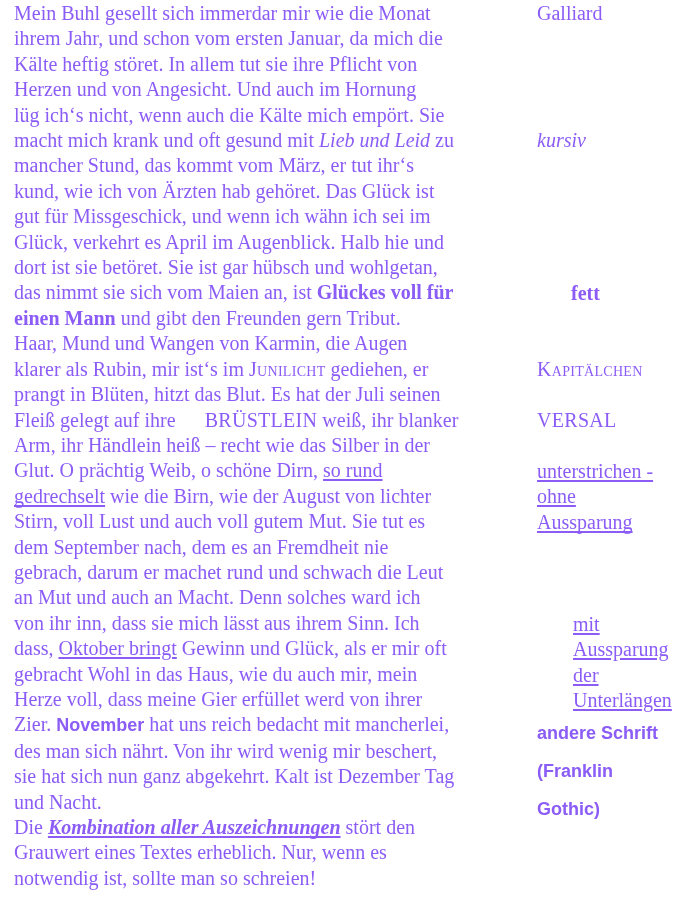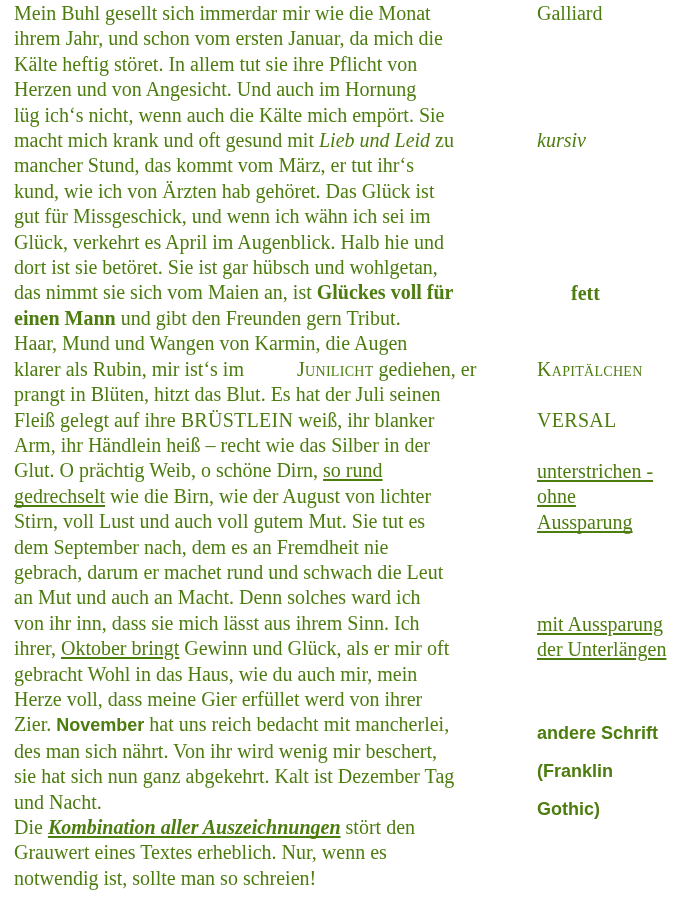--- a/index.html
+++ b/index.html
@@ -5,42 +5,42 @@
   html, body {
     margin: 0;
     padding: 0;
     background: #ffffff;
   }
   .page {
     position: relative;
     width: 685px;
     height: 900px;
     background: #ffffff;
-    color: #4d7c0f;
+    color: #8b5cf6;
     font-family: "Liberation Serif", serif;
     font-size: 20px;
     overflow: hidden;
   }
   
   .textcol {
     position: absolute;
     left: 14px;
     top: 1px;
     width: 522px;
     line-height: 25.4px;
   }
   .line {
     white-space: pre;
   }
   
   .s-r  { }
   .s-i  { font-style: italic; }
   .s-b  { font-weight: bold; }
-  .s-sc { font-variant: small-caps; letter-spacing: 0.3px; margin-left: 48px; }
-  .s-vs { letter-spacing: 0.3px; }
+  .s-sc { font-variant: small-caps; letter-spacing: 0.3px; }
+  .s-vs { letter-spacing: 0.3px; margin-left: 24px; }
   .s-u  { text-decoration: underline; text-decoration-skip-ink: none;
           text-underline-offset: 2px; text-decoration-thickness: 1.5px; }
   .s-us { text-decoration: underline; text-decoration-skip-ink: auto;
           text-underline-offset: 2px; text-decoration-thickness: 1.5px; }
   .s-fg { font-family: Liberation Sans, sans-serif; font-weight: bold;
           font-size: 0.9em; }
   .s-co { font-weight: bold; font-style: italic;
           text-decoration: underline; text-decoration-skip-ink: none;
           text-underline-offset: 2px; text-decoration-thickness: 2px; }
   
@@ -62,21 +62,21 @@
   #lb-kapitaelchen { top: 356px; font-variant: small-caps; letter-spacing: 0.3px; }
   #lb-versal       { top: 407px; letter-spacing: 0.3px; }
   #lb-unterstrichen {
     top: 458px;
     text-decoration: underline; text-decoration-skip-ink: none;
     text-underline-offset: 2px; text-decoration-thickness: 1.5px;
   }
   #lb-mit-aussparung {
     top: 611px;
     text-decoration: underline; text-decoration-skip-ink: auto;
-    text-underline-offset: 2px; text-decoration-thickness: 1.5px;
+    text-underline-offset: 2px; text-decoration-thickness: 1.5px; margin-left: 36px;
   }
   #lb-andere-schrift {
     top: 713px;
     font-family: "Liberation Sans", sans-serif;
     font-weight: bold;
     font-size: 18px;
     line-height: 38px;
   }
 </style>
 </head>
@@ -103,21 +103,21 @@
       <div class="line"><span class="s-r">prangt in Blüten, hitzt das Blut. Es hat der Juli seinen</span></div>
       <div class="line"><span class="s-r">Fleiß gelegt auf ihre </span><span class="s-vs">BRÜSTLEIN</span><span class="s-r"> weiß, ihr blanker</span></div>
       <div class="line"><span class="s-r">Arm, ihr Händlein heiß – recht wie das Silber in der</span></div>
       <div class="line"><span class="s-r">Glut. O prächtig Weib, o schöne Dirn, </span><span class="s-u">so rund</span></div>
       <div class="line"><span class="s-u">gedrechselt</span><span class="s-r"> wie die Birn, wie der August von lichter</span></div>
       <div class="line"><span class="s-r">Stirn, voll Lust und auch voll gutem Mut. Sie tut es</span></div>
       <div class="line"><span class="s-r">dem September nach, dem es an Fremdheit nie</span></div>
       <div class="line"><span class="s-r">gebrach, darum er machet rund und schwach die Leut</span></div>
       <div class="line"><span class="s-r">an Mut und auch an Macht. Denn solches ward ich</span></div>
       <div class="line"><span class="s-r">von ihr inn, dass sie mich lässt aus ihrem Sinn. Ich</span></div>
-      <div class="line"><span class="s-r">ihrer, </span><span class="s-us">Oktober bringt</span><span class="s-r"> Gewinn und Glück, als er mir oft</span></div>
+      <div class="line"><span class="s-r">dass, </span><span class="s-us">Oktober bringt</span><span class="s-r"> Gewinn und Glück, als er mir oft</span></div>
       <div class="line"><span class="s-r">gebracht Wohl in das Haus, wie du auch mir, mein</span></div>
       <div class="line"><span class="s-r">Herze voll, dass meine Gier erfüllet werd von ihrer</span></div>
       <div class="line"><span class="s-r">Zier. </span><span class="s-fg">November</span><span class="s-r"> hat uns reich bedacht mit mancherlei,</span></div>
       <div class="line"><span class="s-r">des man sich nährt. Von ihr wird wenig mir beschert,</span></div>
       <div class="line"><span class="s-r">sie hat sich nun ganz abgekehrt. Kalt ist Dezember Tag</span></div>
       <div class="line"><span class="s-r">und Nacht.</span></div>
       <div class="line"><span class="s-r">Die </span><span class="s-co">Kombination aller Auszeichnungen</span><span class="s-r"> stört den</span></div>
       <div class="line"><span class="s-r">Grauwert eines Textes erheblich. Nur, wenn es</span></div>
       <div class="line"><span class="s-r">notwendig ist, sollte man so schreien!</span></div>
     </div>

